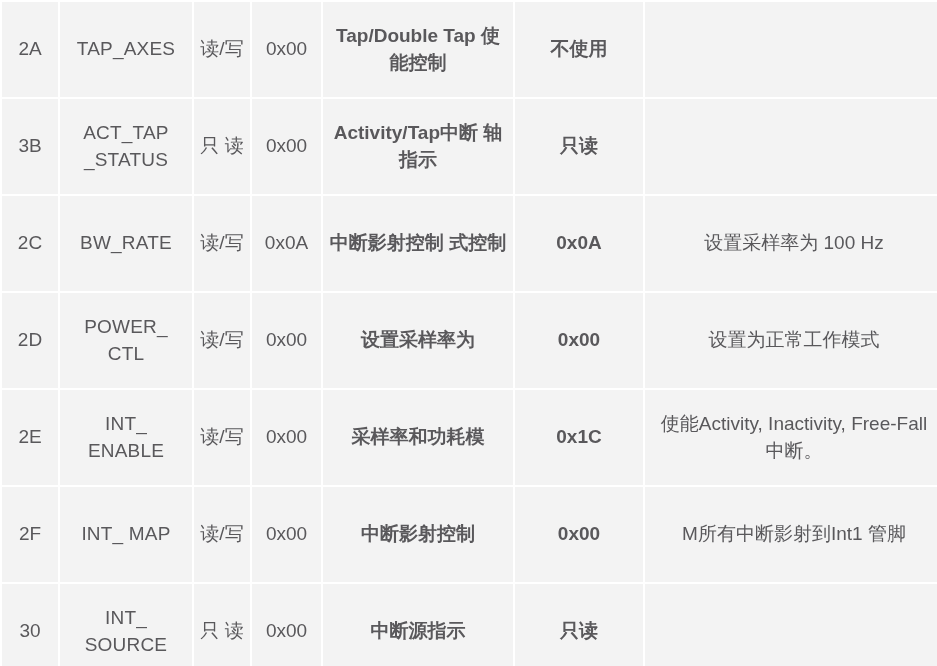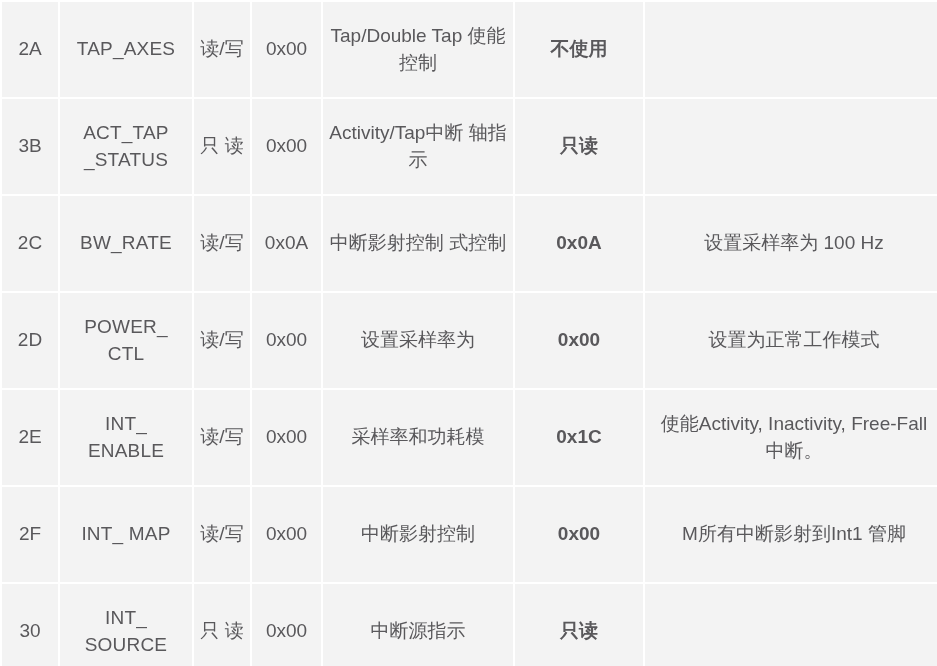--- a/index.html
+++ b/index.html
@@ -47,21 +47,21 @@
   col.c-rw     { width: 56px;  }
   col.c-def    { width: 69px;  }
   col.c-desc   { width: 190px; }
   col.c-val    { width: 128px; }
   col.c-note   { width: 298px; }
 
   td.cell-addr   { font-size: 19px; }
   td.cell-name   { font-size: 19px; letter-spacing: 0.2px; }
   td.cell-rw     { font-size: 19px; }
   td.cell-default{ font-size: 19px; }
-  td.cell-desc   { font-size: 19px; }
+  td.cell-desc   { font-size: 19px; font-weight: bold; }
   td.cell-value  { font-size: 19px; font-weight: bold; }
   td.cell-note   { font-size: 19px; }
 
   
   #register-table tr.row-clipped-top td { }
 </style>
 </head>
 <body>
 
 <table id="register-table">

